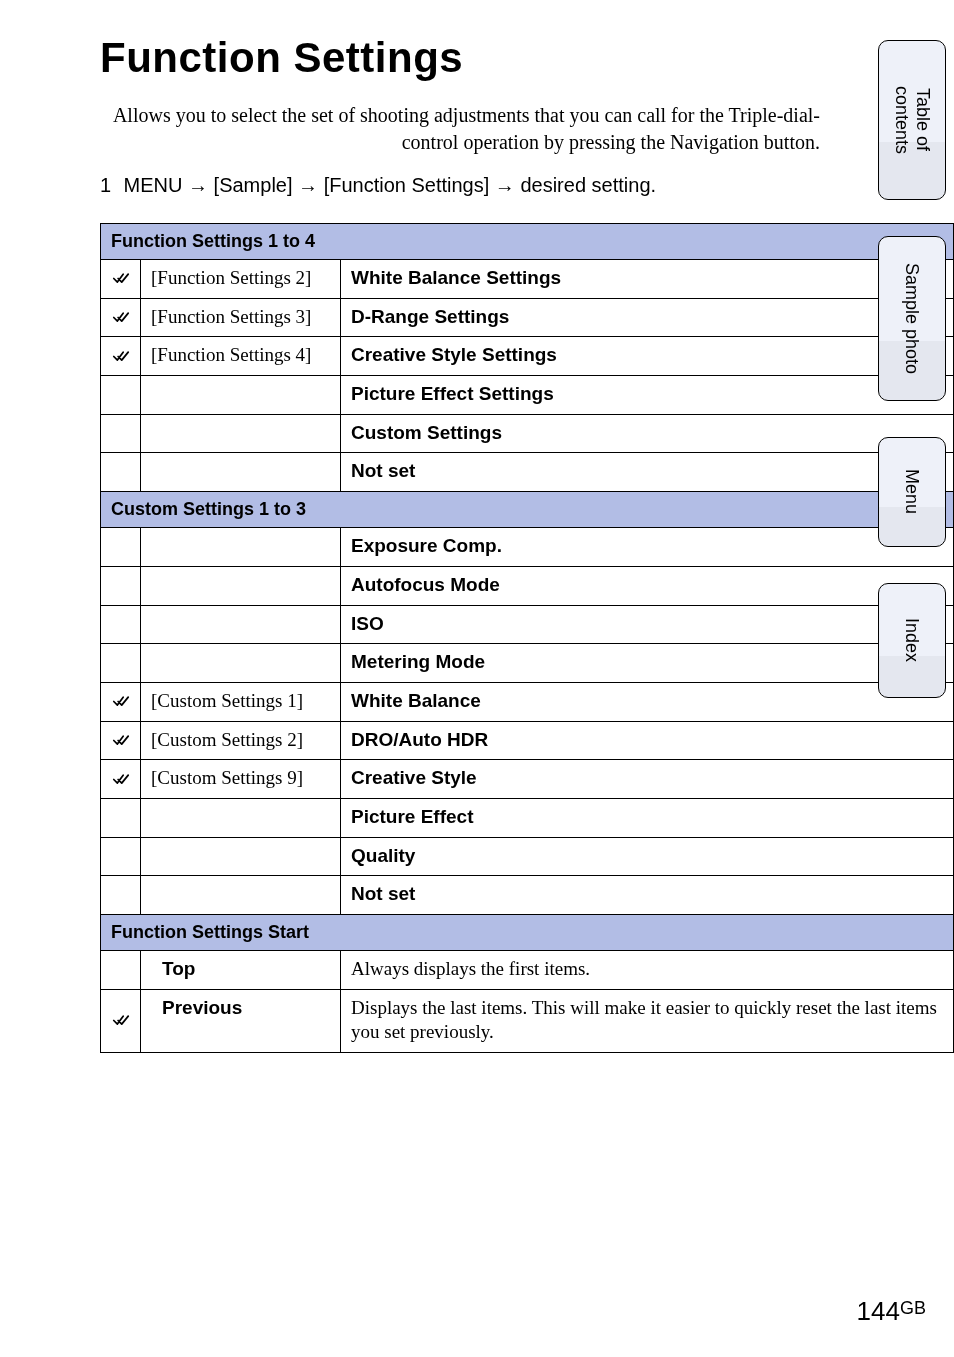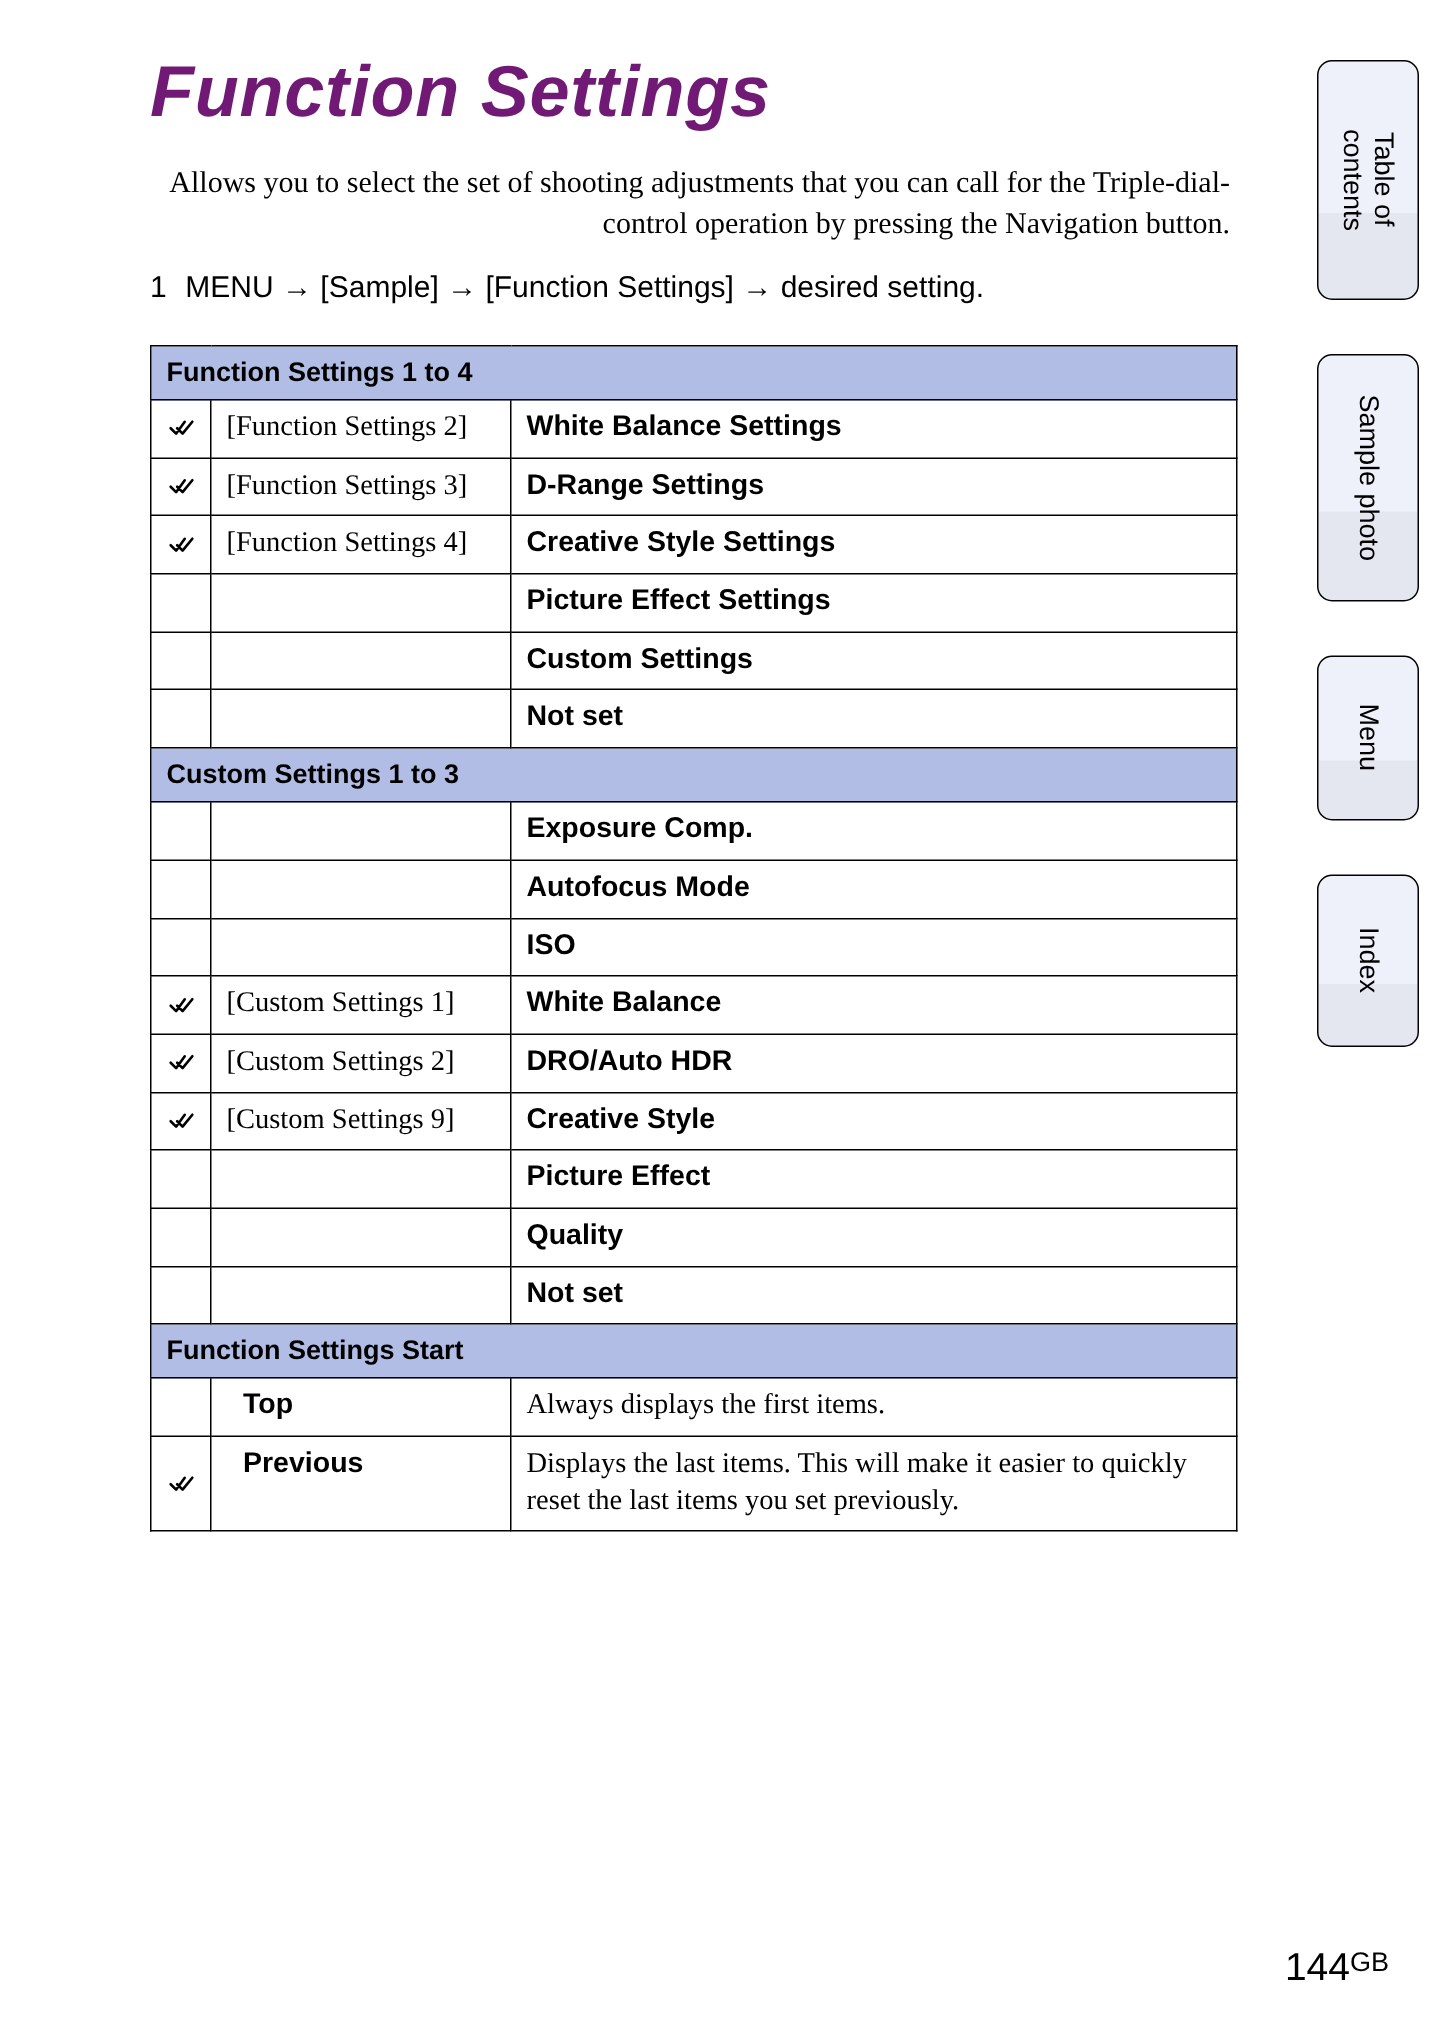--- a/index.html
+++ b/index.html
@@ -1,29 +1,29 @@
 <!DOCTYPE html>
 <html><head>
 <meta charset="utf-8">
 <style>
   * { box-sizing: border-box; margin: 0; padding: 0; }
   html, body { width: 954px; height: 1357px; background: #fff; font-family: "Times New Roman", Times, serif; color: #000; }
   body { position: relative; }
 
   .page { padding: 34px 0 0 100px; width: 840px; }
 
-  .heading { font-family: Arial, Helvetica, sans-serif; font-weight: 700; color: #701a75; font-size: 48px; letter-spacing: 0.5px; margin-bottom: 20px; font-style: italic; }
+  .heading { font-family: Arial, Helvetica, sans-serif; font-weight: 700; color: #000000; font-size: 42px; letter-spacing: 0.5px; margin-bottom: 20px; }
 
   .intro { font-size: 20px; line-height: 1.35; margin-bottom: 18px; max-width: 720px; text-align: right; }
 
   .step-line { font-family: Arial, Helvetica, sans-serif; font-size: 20px; margin-bottom: 26px; }
   .step-line .num { display: inline-block; width: 18px; }
   .arrow { font-family: Arial, Helvetica, sans-serif; }
 
-  table.settings { border-collapse: collapse; width: 725px; }
+  table.settings { border-collapse: collapse; width: 854px; }
   table.settings td, table.settings th { border: 1px solid #000; }
   table.settings .section-head td { background: #b2bde5; font-family: Arial, Helvetica, sans-serif; font-weight: 700; font-size: 18px; padding: 7px 10px; }
 
   col.c-check { width: 40px; }
   col.c-label { width: 200px; }
   col.c-value { }
 
   td.cell { padding: 6px 10px 7px 10px; font-size: 19px; vertical-align: top; line-height: 1.3; }
   td.check { text-align: center; vertical-align: middle; padding: 0; }
   td.label-cell { font-family: "Times New Roman", Times, serif; }
@@ -130,20 +130,25 @@
           <td class="cell check"></td>
           <td class="cell label-cell"></td>
           <td class="cell value-cell">Autofocus Mode</td>
         </tr>
         <tr>
           <td class="cell check"></td>
           <td class="cell label-cell"></td>
           <td class="cell value-cell">ISO</td>
         </tr>
         <tr>
+          <td class="cell check"></td>
+          <td class="cell label-cell"></td>
+          <td class="cell value-cell">Metering Mode</td>
+        </tr>
+        <tr>
           <td class="cell check">
             <svg viewBox="0 0 24 18">
               <path d="M2 9 L7 14 L15 3 M8 9 L13 14 L22 3" fill="none" stroke="#000" stroke-width="2.4" stroke-linecap="round" stroke-linejoin="round"></path>
             </svg>
           </td>
           <td class="cell label-cell">[Custom Settings 1]</td>
           <td class="cell value-cell">White Balance</td>
         </tr>
         <tr>
           <td class="cell check">

